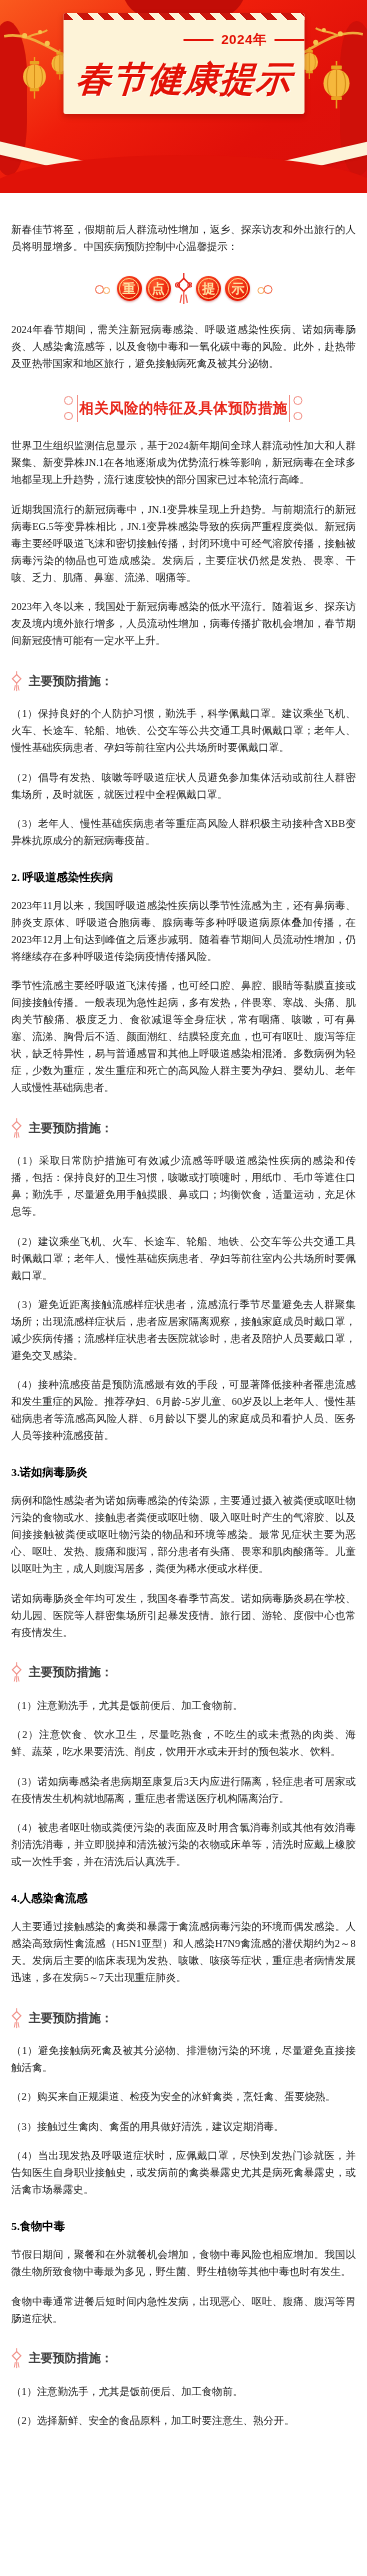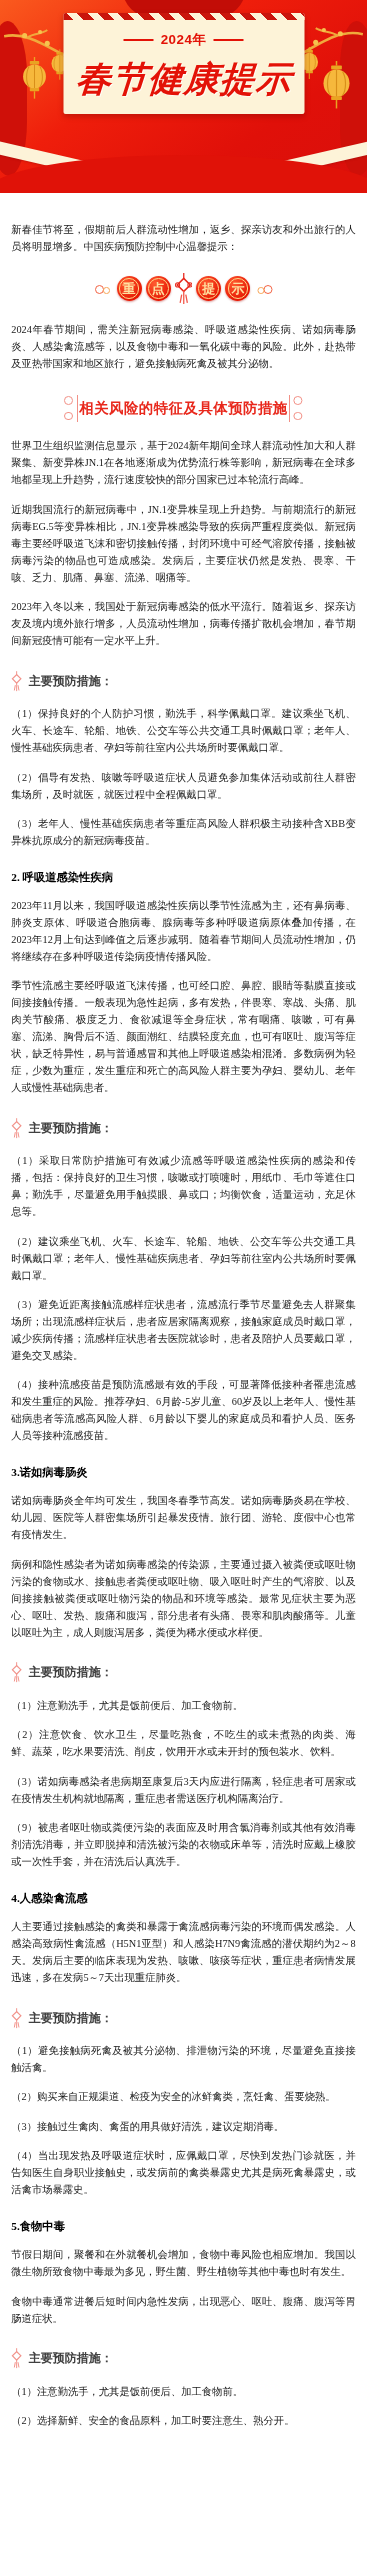--- a/index.html
+++ b/index.html
@@ -32,21 +32,21 @@
     background:#fdf3d8;border-radius:2.1px;
     box-shadow:0 2.1px 5.2px rgba(120,10,5,.35);
   }
   .paper .stripes{
     position:absolute;top:0;left:0;right:0;height:6.7px;
     background:repeating-linear-gradient(45deg,#c9150c 0 7.2px,#fdf3d8 7.2px 14.4px);
     border-radius:2.1px 2.1px 0 0;
   }
   .year-row{
     margin-top:17.5px;
-    display:flex;align-items:center;justify-content:center;gap:7.2px;
+    display:flex;align-items:center;justify-content:flex-end;gap:7.2px;
   }
   .year-dash{width:30px;height:1.5px;background:#e31207;}
   .year-text{
     color:#e31207;font-size:13.4px;font-weight:bold;letter-spacing:0.5px;
     font-family:"Liberation Sans","DejaVu Sans",sans-serif;
   }
   .main-title{
     margin-top:7.2px;text-align:center;
     color:#e31207;font-size:35px;font-weight:bold;
     font-style:italic;letter-spacing:1px;
@@ -276,36 +276,36 @@
           <p class="para">（1）采取日常防护措施可有效减少流感等呼吸道感染性疾病的感染和传播，包括：保持良好的卫生习惯，咳嗽或打喷嚏时，用纸巾、毛巾等遮住口鼻；勤洗手，尽量避免用手触摸眼、鼻或口；均衡饮食，适量运动，充足休息等。</p>
           <p class="para">（2）建议乘坐飞机、火车、长途车、轮船、地铁、公交车等公共交通工具时佩戴口罩；老年人、慢性基础疾病患者、孕妇等前往室内公共场所时要佩戴口罩。</p>
           <p class="para">（3）避免近距离接触流感样症状患者，流感流行季节尽量避免去人群聚集场所；出现流感样症状后，患者应居家隔离观察，接触家庭成员时戴口罩，减少疾病传播；流感样症状患者去医院就诊时，患者及陪护人员要戴口罩，避免交叉感染。</p>
           <p class="para">（4）接种流感疫苗是预防流感最有效的手段，可显著降低接种者罹患流感和发生重症的风险。推荐孕妇、6月龄-5岁儿童、60岁及以上老年人、慢性基础病患者等流感高风险人群、6月龄以下婴儿的家庭成员和看护人员、医务人员等接种流感疫苗。</p>
         </div>
   </section>
 
   <section>
     <h2 class="section-title">3.诺如病毒肠炎</h2>
     <div>
+          <p class="para">病例和隐性感染者为诺如病毒感染的传染源，主要通过摄入被粪便或呕吐物污染的食物或水、接触患者粪便或呕吐物、吸入呕吐时产生的气溶胶、以及间接接触被粪便或呕吐物污染的物品和环境等感染。最常见症状主要为恶心、呕吐、发热、腹痛和腹泻，部分患者有头痛、畏寒和肌肉酸痛等。儿童以呕吐为主，成人则腹泻居多，粪便为稀水便或水样便。</p>
           <p class="para">诺如病毒肠炎全年均可发生，我国冬春季节高发。诺如病毒肠炎易在学校、幼儿园、医院等人群密集场所引起暴发疫情。旅行团、游轮、度假中心也常有疫情发生。</p>
-          <p class="para">病例和隐性感染者为诺如病毒感染的传染源，主要通过摄入被粪便或呕吐物污染的食物或水、接触患者粪便或呕吐物、吸入呕吐时产生的气溶胶、以及间接接触被粪便或呕吐物污染的物品和环境等感染。最常见症状主要为恶心、呕吐、发热、腹痛和腹泻，部分患者有头痛、畏寒和肌肉酸痛等。儿童以呕吐为主，成人则腹泻居多，粪便为稀水便或水样便。</p>
         </div>
     <div class="measures-row">
       <svg class="knot-svg" width="11.3" height="23" viewBox="0 0 34 62">
         <line x1="17" y1="0" x2="17" y2="12" stroke="#f2948c" stroke-width="3"></line>
         <rect x="8" y="14" width="18" height="18" transform="rotate(45 17 23)" fill="none" stroke="#f2948c" stroke-width="3.5"></rect>
         <path d="M17 34 v8 M13 42 l-3 16 M17 42 v18 M21 42 l3 16" stroke="#f2948c" stroke-width="3" fill="none"></path>
       </svg>
       <span class="measures-label">主要预防措施：</span>
     </div>
     <div>
           <p class="para">（1）注意勤洗手，尤其是饭前便后、加工食物前。</p>
           <p class="para">（2）注意饮食、饮水卫生，尽量吃熟食，不吃生的或未煮熟的肉类、海鲜、蔬菜，吃水果要清洗、削皮，饮用开水或未开封的预包装水、饮料。</p>
           <p class="para">（3）诺如病毒感染者患病期至康复后3天内应进行隔离，轻症患者可居家或在疫情发生机构就地隔离，重症患者需送医疗机构隔离治疗。</p>
-          <p class="para">（9）被患者呕吐物或粪便污染的表面应及时用含氯消毒剂或其他有效消毒剂清洗消毒，并立即脱掉和清洗被污染的衣物或床单等，清洗时应戴上橡胶或一次性手套，并在清洗后认真洗手。</p>
+          <p class="para">（4）被患者呕吐物或粪便污染的表面应及时用含氯消毒剂或其他有效消毒剂清洗消毒，并立即脱掉和清洗被污染的衣物或床单等，清洗时应戴上橡胶或一次性手套，并在清洗后认真洗手。</p>
         </div>
   </section>
 
   <section>
     <h2 class="section-title">4.人感染禽流感</h2>
     <div>
           <p class="para">人主要通过接触感染的禽类和暴露于禽流感病毒污染的环境而偶发感染。人感染高致病性禽流感（H5N1亚型）和人感染H7N9禽流感的潜伏期约为2～8天。发病后主要的临床表现为发热、咳嗽、咳痰等症状，重症患者病情发展迅速，多在发病5～7天出现重症肺炎。</p>
         </div>
     <div class="measures-row">
       <svg class="knot-svg" width="11.3" height="23" viewBox="0 0 34 62">

